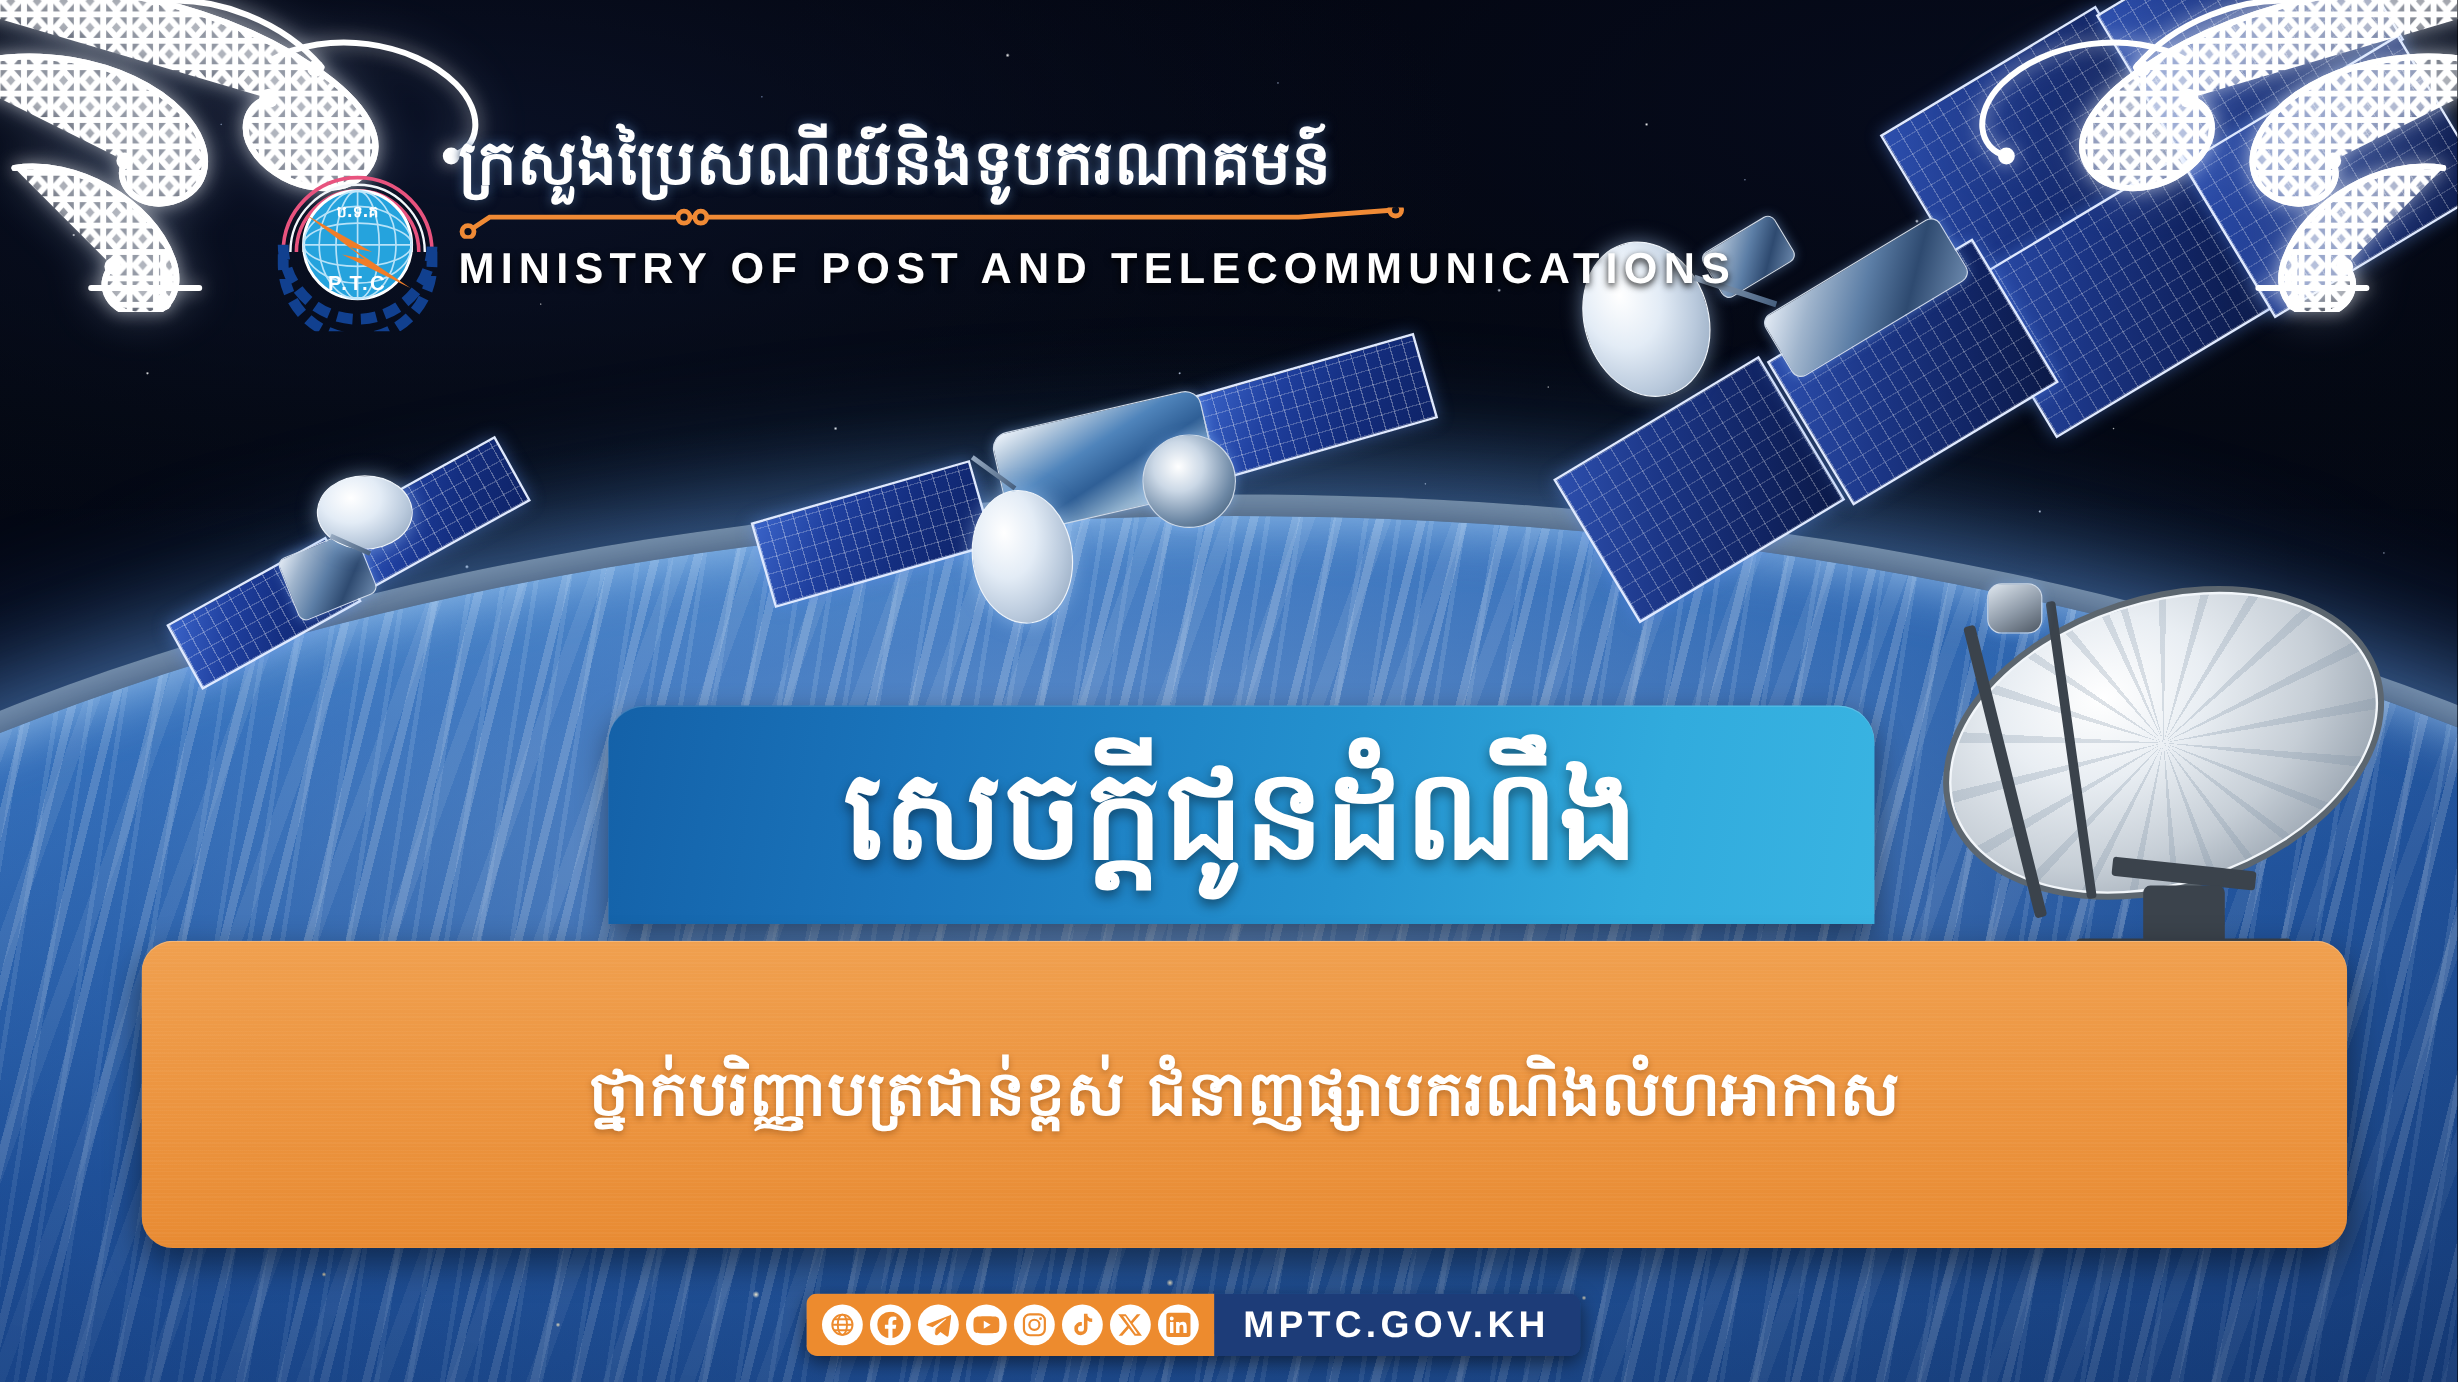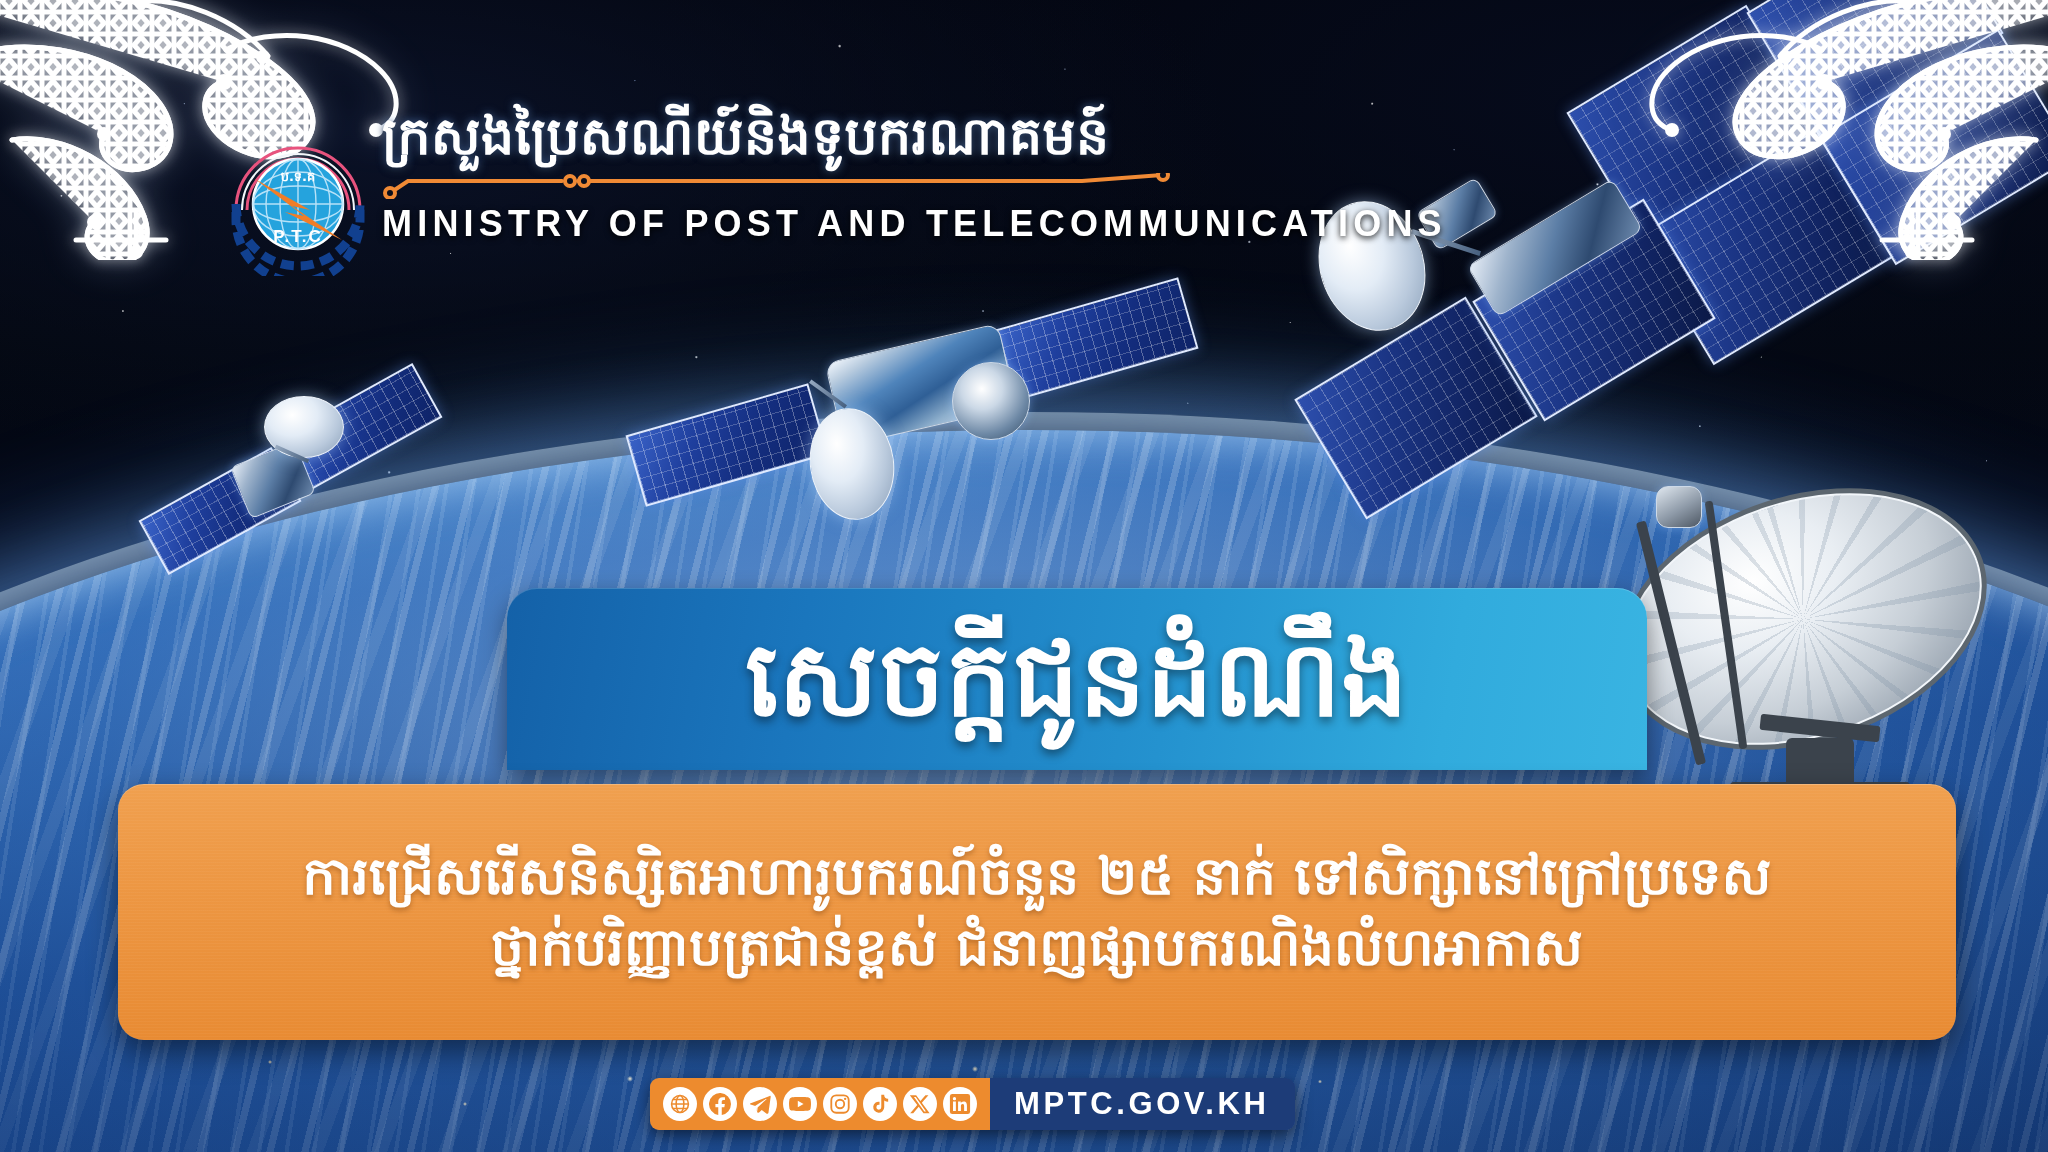--- a/index.html
+++ b/index.html
@@ -170,21 +170,21 @@
   .circuit { margin-top:4px; height:26px; }
   .en-title {
     margin-top:4px; font-family:"Liberation Sans",sans-serif;
     font-size:36px; font-weight:bold; color:#fff;
     letter-spacing:5.2px; white-space:nowrap;
     text-shadow:0 2px 6px rgba(0,0,0,.9);
   }
 
   
   .blue-banner {
-    position:absolute; left:507px; top:588px; width:1140px; height:182px;
+    position:absolute; left:507px; top:588px; width:1055px; height:182px;
     border-radius:30px 30px 0 0;
     background:linear-gradient(100deg,#1461a8 0%,#1a76bd 26%,#2492cf 58%,#31abdd 82%,#39b4e2 100%);
     box-shadow:0 10px 26px rgba(0,0,0,.45), inset 0 1px 0 rgba(255,255,255,.18);
     display:flex; align-items:center; justify-content:center;
   }
   .blue-banner .txt {
     font-family:"DejaVu Sans","Liberation Sans",sans-serif;
     font-size:104px; font-weight:bold; color:#fff; line-height:1;
     white-space:nowrap; letter-spacing:1px;
     text-shadow:0 5px 10px rgba(0,0,0,.42);
@@ -203,21 +203,21 @@
   }
   .orange-banner .line {
     font-family:"DejaVu Sans","Liberation Sans",sans-serif;
     font-size:52px; font-weight:bold; color:#fff; line-height:1.32;
     white-space:nowrap; letter-spacing:.3px;
     text-shadow:0 3px 5px rgba(120,60,10,.40);
   }
 
   
   .footer {
-    position:absolute; left:650px; top:1078px; height:52px;
+    position:absolute; left:672px; top:1078px; height:52px;
     display:flex; align-items:stretch;
     border-radius:9px; overflow:hidden;
     box-shadow:0 5px 16px rgba(0,0,0,.55);
   }
   .footer-icons {
     background:#ed8b2e; display:flex; align-items:center; gap:6px; padding:0 13px;
   }
   .sicon { width:34px; height:34px; border-radius:50%; background:#fff;
     display:flex; align-items:center; justify-content:center; }
   .sicon svg { width:22px; height:22px; display:block; }
@@ -380,21 +380,20 @@
       </svg>
     </div>
     <div class="en-title">MINISTRY OF POST AND TELECOMMUNICATIONS</div>
   </div>
 
   <div class="blue-banner">
     <div class="txt">សេចក្តីជូនដំណឹង</div>
   </div>
 
   <div class="orange-banner">
-    <div class="line">ការជ្រើសរើសនិស្សិតអាហារូបករណ៍ចំនួន ២៥ នាក់ ទៅសិក្សានៅក្រៅប្រទេស</div>
     <div class="line">ថ្នាក់បរិញ្ញាបត្រជាន់ខ្ពស់ ជំនាញផ្សាបករណិងលំហអាកាស</div>
   </div>
 
   <div class="footer">
     <div class="footer-icons">
 
       <div class="sicon">
         <svg viewBox="0 0 24 24" fill="none" stroke="#ed8b2e" stroke-width="1.7">
           <circle cx="12" cy="12" r="9.2"></circle>
           <ellipse cx="12" cy="12" rx="4.2" ry="9.2"></ellipse>

